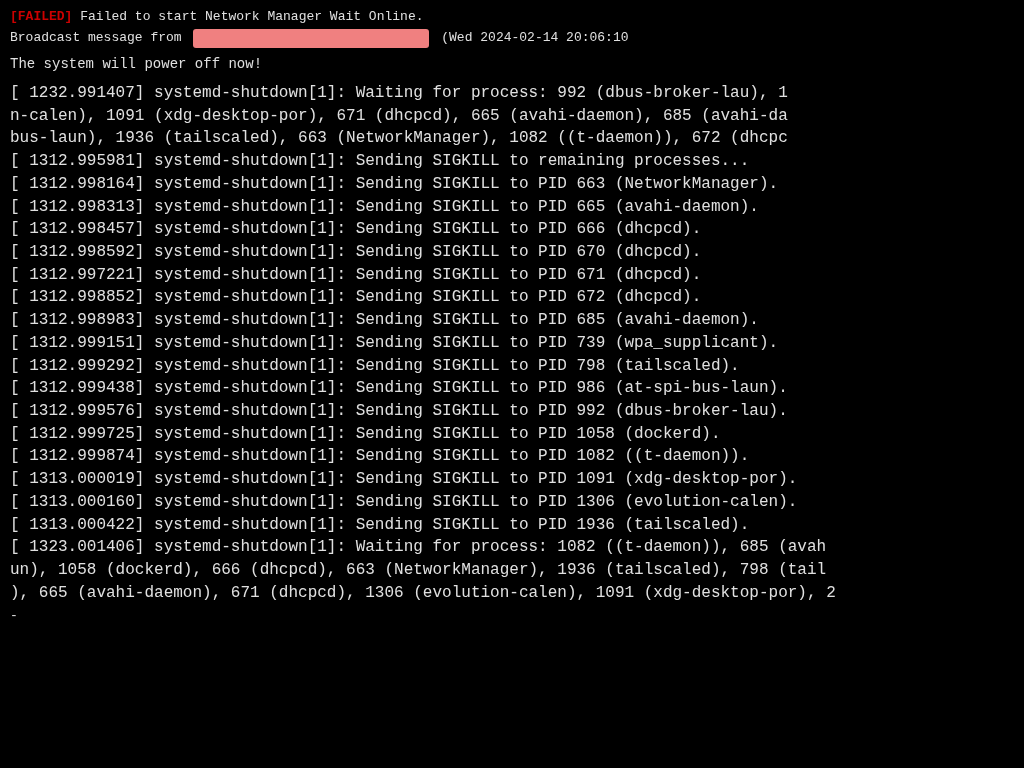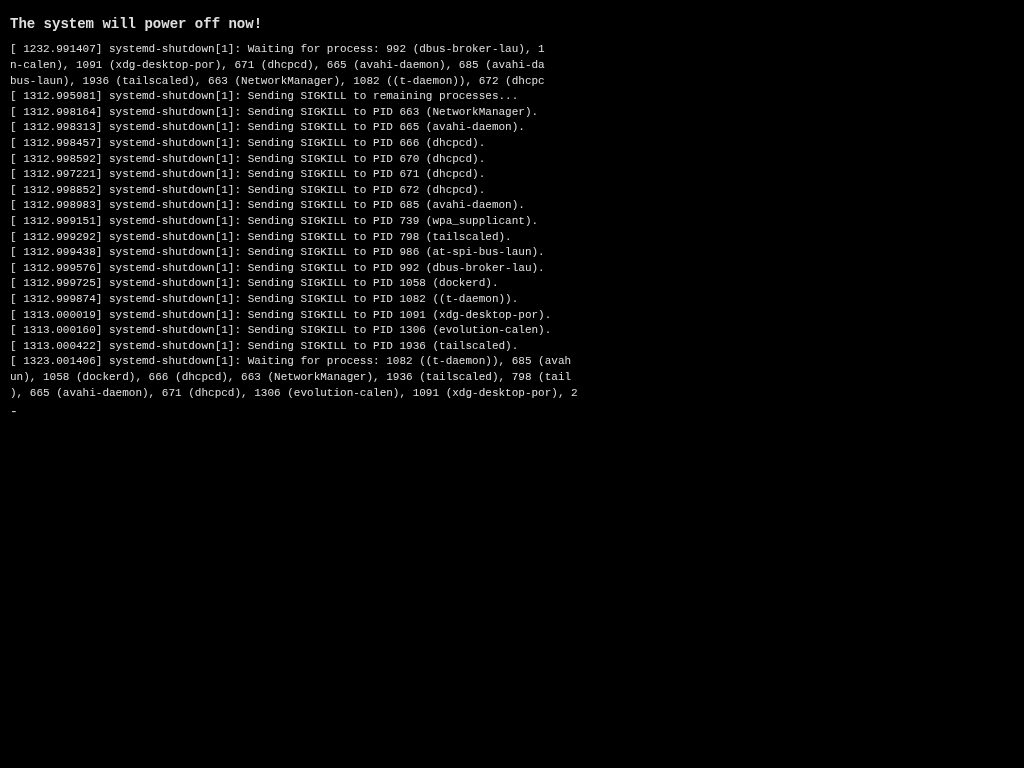--- a/index.html
+++ b/index.html
@@ -35,35 +35,41 @@
       color: #f08080;
       border-radius: 3px;
       padding: 0 40px;
       margin: 0 4px;
       user-select: none;
     }
 
     .power-off-msg {
       margin: 6px 0 8px 0;
       font-size: 14px;
-      font-weight: bold;
+      font-weight: normal;
     }
 
     .log-block {
       white-space: pre;
-      font-size: 11px;
+      font-size: 16px;
       line-height: 1.42;
     }
   </style>
 </head>
 <body>
 
 <div>
 
+  <div class="header-line">
+    <span class="failed-label">[FAILED]</span><span> Failed to start Network Manager Wait Online.</span>
+  </div>
 
+  <div class="header-line">
+    <span>Broadcast message from </span><span class="redacted-block">&nbsp;&nbsp;&nbsp;&nbsp;&nbsp;&nbsp;&nbsp;&nbsp;&nbsp;&nbsp;&nbsp;&nbsp;&nbsp;&nbsp;&nbsp;&nbsp;&nbsp;&nbsp;&nbsp;&nbsp;</span><span> (Wed 2024-02-14 20:06:10</span>
+  </div>
 
   <div class="power-off-msg">The system will power off now!</div>
 
   <div class="log-block" id="log-container"><div>[ 1232.991407] systemd-shutdown[1]: Waiting for process: 992 (dbus-broker-lau), 1</div><div>n-calen), 1091 (xdg-desktop-por), 671 (dhcpcd), 665 (avahi-daemon), 685 (avahi-da</div><div>bus-laun), 1936 (tailscaled), 663 (NetworkManager), 1082 ((t-daemon)), 672 (dhcpc</div><div>[ 1312.995981] systemd-shutdown[1]: Sending SIGKILL to remaining processes...</div><div>[ 1312.998164] systemd-shutdown[1]: Sending SIGKILL to PID 663 (NetworkManager).</div><div>[ 1312.998313] systemd-shutdown[1]: Sending SIGKILL to PID 665 (avahi-daemon).</div><div>[ 1312.998457] systemd-shutdown[1]: Sending SIGKILL to PID 666 (dhcpcd).</div><div>[ 1312.998592] systemd-shutdown[1]: Sending SIGKILL to PID 670 (dhcpcd).</div><div>[ 1312.997221] systemd-shutdown[1]: Sending SIGKILL to PID 671 (dhcpcd).</div><div>[ 1312.998852] systemd-shutdown[1]: Sending SIGKILL to PID 672 (dhcpcd).</div><div>[ 1312.998983] systemd-shutdown[1]: Sending SIGKILL to PID 685 (avahi-daemon).</div><div>[ 1312.999151] systemd-shutdown[1]: Sending SIGKILL to PID 739 (wpa_supplicant).</div><div>[ 1312.999292] systemd-shutdown[1]: Sending SIGKILL to PID 798 (tailscaled).</div><div>[ 1312.999438] systemd-shutdown[1]: Sending SIGKILL to PID 986 (at-spi-bus-laun).</div><div>[ 1312.999576] systemd-shutdown[1]: Sending SIGKILL to PID 992 (dbus-broker-lau).</div><div>[ 1312.999725] systemd-shutdown[1]: Sending SIGKILL to PID 1058 (dockerd).</div><div>[ 1312.999874] systemd-shutdown[1]: Sending SIGKILL to PID 1082 ((t-daemon)).</div><div>[ 1313.000019] systemd-shutdown[1]: Sending SIGKILL to PID 1091 (xdg-desktop-por).</div><div>[ 1313.000160] systemd-shutdown[1]: Sending SIGKILL to PID 1306 (evolution-calen).</div><div>[ 1313.000422] systemd-shutdown[1]: Sending SIGKILL to PID 1936 (tailscaled).</div><div>[ 1323.001406] systemd-shutdown[1]: Waiting for process: 1082 ((t-daemon)), 685 (avah</div><div>un), 1058 (dockerd), 666 (dhcpcd), 663 (NetworkManager), 1936 (tailscaled), 798 (tail</div><div>), 665 (avahi-daemon), 671 (dhcpcd), 1306 (evolution-calen), 1091 (xdg-desktop-por), 2</div></div>
 
   <div style="margin-top:2px;">
     <span>-</span>
   </div>
 
 </div>

